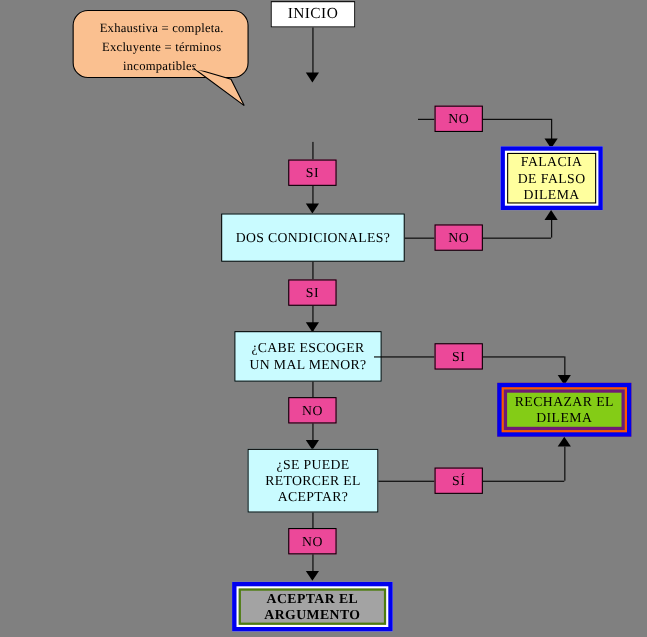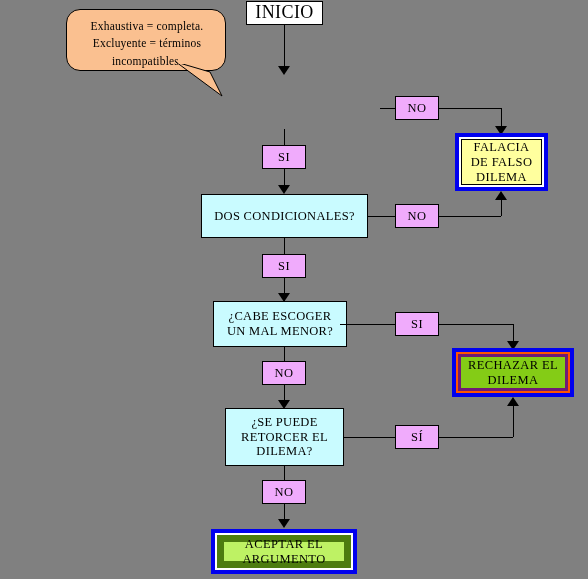--- a/index.html
+++ b/index.html
@@ -25,35 +25,35 @@
     justify-content: center;
     text-align: center;
     line-height: 1.18;
     color: #000;
   }
 
   
   .plain {
     background: #ffffff;
     border: 1px solid #000000;
-    font-size: 18px;
+    font-size: 14px;
     letter-spacing: 0.4px;
   }
 
   
   .decision {
     background: #c9fbff;
     border: 1px solid #000000;
     font-size: 12.5px;
     letter-spacing: 0.3px;
   }
 
   
   .edgelabel {
-    background: #f0abfc;
+    background: #ec4899;
     border: 1px solid #000000;
     font-size: 12.5px;
     letter-spacing: 0.5px;
   }
 
   
   .result {
     position: absolute;
     box-sizing: border-box;
     border: 4px solid #0000ee;
@@ -70,21 +70,21 @@
     font-size: 12.5px;
     line-height: 1.2;
     letter-spacing: 0.4px;
     color: #000;
   }
   .result.falacia { border-color: #0000ee; background: #ffffff; }
   .result.falacia .inner { background: #ffff9e; border: 1px solid #000000; }
   .result.rechazar { border-color: #0000ee; background: #ff5500; }
   .result.rechazar .inner { background: #84cc16; border: 3px solid #701a75; }
   .result.aceptar  { border-color: #0000ee; background: #ffffff; }
-  .result.aceptar .inner { background: #bef264; border: 7px solid #4d7c0f; }
+  .result.aceptar .inner { background: #a3a3a3; border: 2px solid #4d7c0f; font-weight: bold; }
 
   
   .callout {
     position: absolute;
     box-sizing: border-box;
     background: #fac090;
     border: 1px solid #000000;
     border-radius: 14px;
     font-size: 11.5px;
     line-height: 1.52;
@@ -205,21 +205,21 @@
   <div class="result rechazar" style="left:452px; top:348px; width:122px; height:49px;">
     <div class="inner" style="flex-direction:column;">
       <span>RECHAZAR EL</span>
       <span>DILEMA</span>
     </div>
   </div>
 
   <div class="node decision" style="left:225px; top:408px; width:119px; height:58px; flex-direction:column;">
     <span>¿SE PUEDE</span>
     <span>RETORCER EL</span>
-    <span>DILEMA?</span>
+    <span>ACEPTAR?</span>
   </div>
 
   <div class="line-h" style="left:344px; top:437px; width:51px;"></div>
   <div class="edgelabel node" style="left:395px; top:425px; width:44px; height:24px;">
     <span>SÍ</span>
   </div>
   <div class="line-h" style="left:439px; top:437px; width:74px;"></div>
   <div class="line-v" style="left:513px; top:406px; height:31px;"></div>
   <div class="arrow-up" style="left:507px; top:397px;"></div>
 

